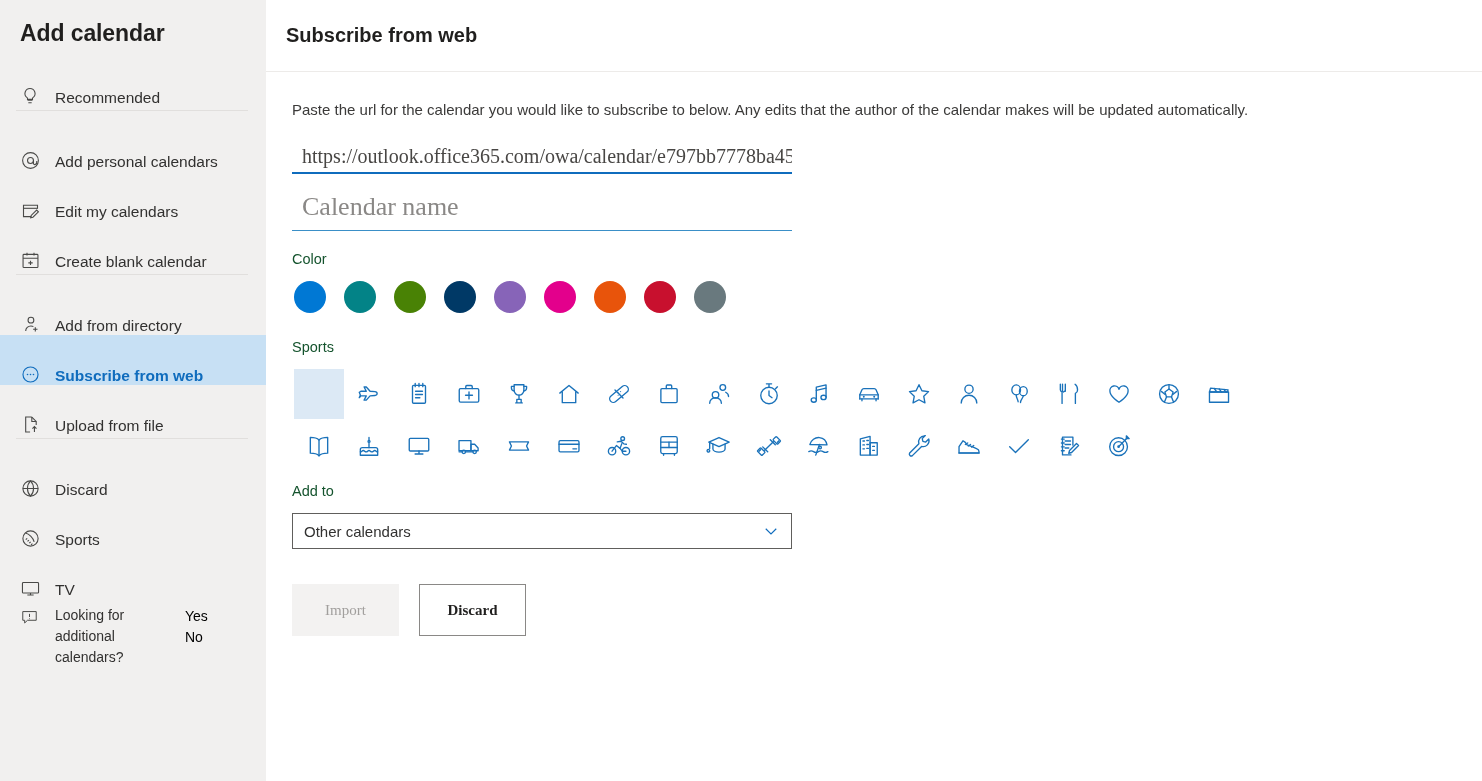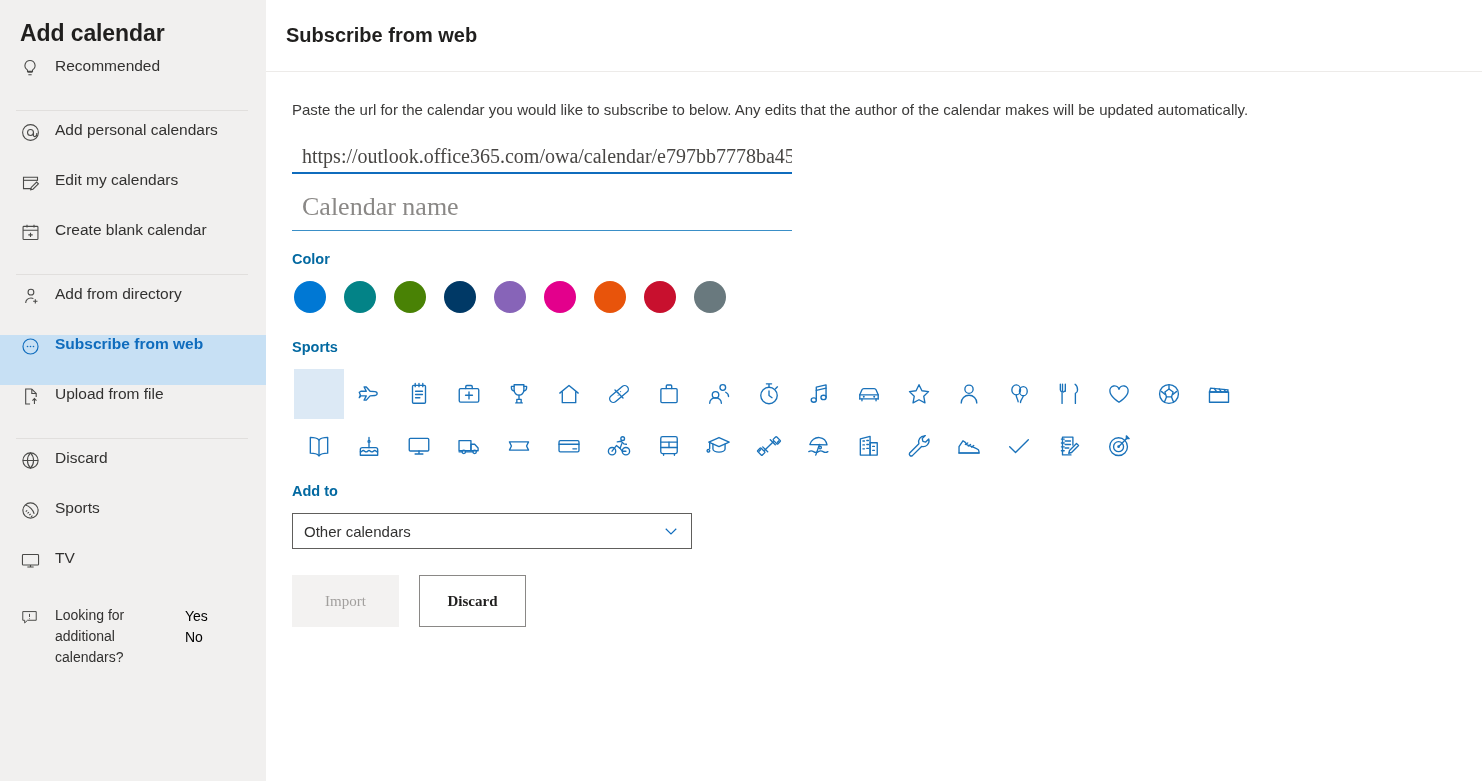--- a/index.html
+++ b/index.html
@@ -25,21 +25,21 @@
   .sidebar-title {
     font-size: 23px;
     font-weight: 600;
     color: #201f1e;
     padding: 20px 0 0 20px;
     letter-spacing: -0.1px;
   }
   .nav-group { margin-top: 10px; }
   .nav-item {
     display: flex;
-    align-items: flex-start;
+    align-items: flex-end;
     height: 50px;
     padding-left: 20px;
     cursor: pointer;
     color: #323130;
     font-size: 15.5px;
     position: relative;
   }
   .nav-item.selected {
     background: #c7e0f4;
     color: #0f6cbd;
@@ -138,22 +138,22 @@
     border-bottom: 1px solid #3a8fc7;
     padding-bottom: 3px;
     margin-bottom: 20px;
     font-family: Liberation Serif, serif;
   }
   .field-name::placeholder { color: #8a8886; opacity: 1; }
   .field-url::placeholder { color: #8a8886; opacity: 1; }
 
   .section-label {
     font-size: 14.5px;
-    font-weight: 700;
-    color: #0369a1;
+    font-weight: 400;
+    color: #14532d;
     margin-bottom: 14px;
   }
 
   
   .color-row {
     display: flex;
     gap: 18px;
     margin-bottom: 26px;
     padding-left: 2px;
   }
@@ -181,23 +181,23 @@
     cursor: pointer;
     color: #1a72ba;
   }
   .charm-cell.selected { background: #dce9f5; }
   .charm-cell svg { display: block; }
 
   
   .addto-label { margin-top: 8px; }
   .select-wrap {
     position: relative;
-    width: 400px;
+    width: 500px;
     height: 36px;
-    margin-bottom: 26px;
+    margin-bottom: 35px;
   }
   .select-box {
     width: 100%;
     height: 36px;
     border: 1px solid #605e5c;
     background: #fff;
     font-size: 15px;
     color: #323130;
     padding: 0 36px 0 11px;
     display: flex;

